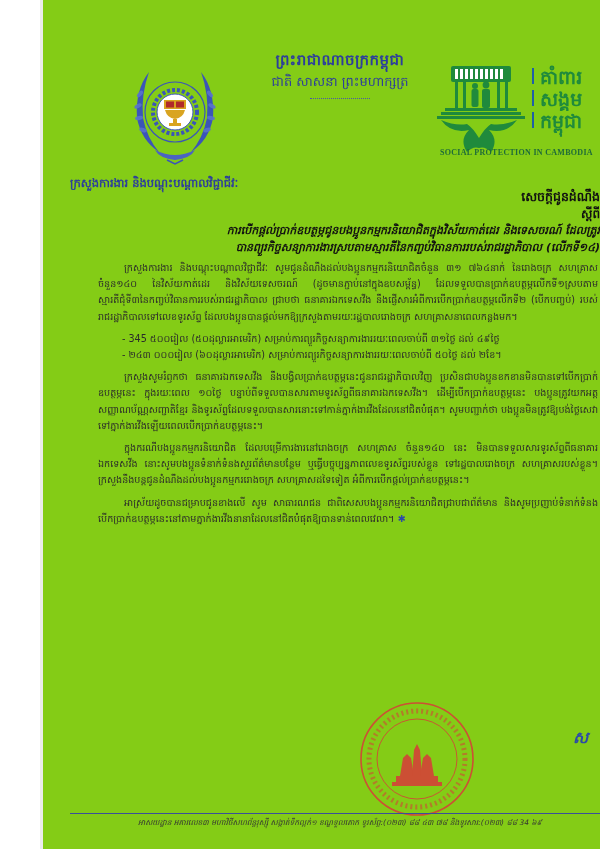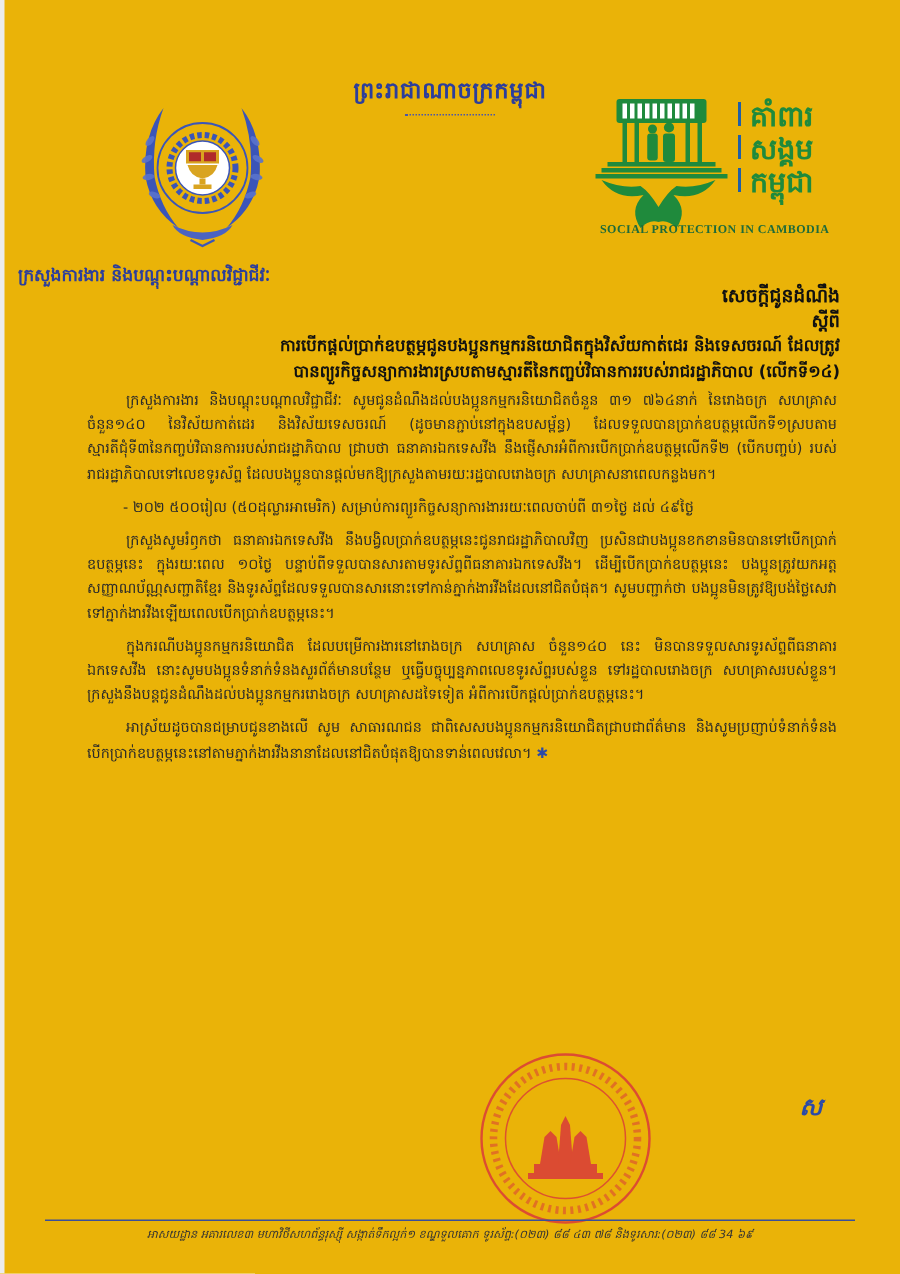--- a/index.html
+++ b/index.html
@@ -3,40 +3,40 @@
 <meta charset="utf-8">
 <style>
   html, body { margin: 0; padding: 0; }
   body {
     width: 600px; height: 849px; overflow: hidden;
     background: #ffffff;
     font-family: "DejaVu Sans", sans-serif;
     color: #2a2a2a;
     position: relative;
   }
-  .page { position: absolute; inset: 0; background: #eab308; }
+  .page { position: absolute; inset: 0; background: #84cc16; margin-left: 40px; }
   .page-edge { position: absolute; left: 0; top: 0; width: 3px; height: 849px; background: #ececec; }
 
   
   .kingdom { position: absolute; left: 200px; top: 50px; width: 200px; text-align: center; color: #2c3e9c; }
   .kingdom .k1 { font-size: 15px; font-weight: bold; letter-spacing: 0.5px; line-height: 20px; }
   .kingdom .k2 { font-size: 13px; line-height: 20px; margin-top: 2px; }
   .kingdom .orn { margin: 6px auto 0; width: 60px; height: 2px; border-top: 1px dotted #4a56a8; }
 
   .ministry-logo { position: absolute; left: 87px; top: 64px; width: 96px; height: 104px; }
   .sp-logo { position: absolute; left: 395px; top: 62px; width: 175px; height: 105px; }
   .sp-caption { position: absolute; left: 400px; top: 148px; width: 170px; font-family: Liberation Serif, serif; font-size: 8px; font-weight: bold; color: #1f6b3a; letter-spacing: 0.3px; }
 
-  .ministry-name { position: absolute; left: 12px; top: 176px; font-size: 11.5px; font-weight: bold; color: #2c3e9c; }
+  .ministry-name { position: absolute; left: 30px; top: 176px; font-size: 11.5px; font-weight: bold; color: #2c3e9c; }
 
   
   .titles { position: absolute; left: 60px; top: 188px; width: 500px; text-align: right; color: #111; font-weight: bold; }
   .titles .t1 { font-size: 12.5px; line-height: 18px; }
   .titles .t2 { font-size: 12px; line-height: 16px; }
-  .titles .t3 { font-size: 11px; line-height: 17px; }
+  .titles .t3 { font-size: 11px; line-height: 17px; font-style: italic; }
 
   
   .body { position: absolute; left: 58px; top: 260px; width: 500px; font-size: 9.6px; line-height: 16.2px; color: #2a2a2a; }
   .body p { margin: 0 0 6px 0; text-indent: 26px; text-align: justify; }
   .body ul { list-style: none; margin: 0 0 6px 0; padding-left: 24px; }
   .body li { line-height: 16.2px; }
 
   
   .dateblock { position: absolute; left: 255px; top: 680px; width: 300px; text-align: center; font-size: 9.6px; font-style: italic; line-height: 16px; color: #2a2a2a; }
   .sig-mark { position: absolute; left: 533px; top: 727px; color: #2c4aa8; font-size: 16px; font-style: italic; font-weight: bold; }
@@ -80,20 +80,21 @@
     <path d="M38 46 h20 q-2 8 -10 9 q-8 -1 -10 -9z" fill="#d9a420"></path>
     <rect x="46" y="55" width="4" height="4" fill="#d9a420"></rect>
     <rect x="42" y="59" width="12" height="3" fill="#d9a420"></rect>
 
     <path d="M28 86 q20 10 40 0 q-4 8 -20 10 q-16 -2 -20 -10z" fill="#4b63c2"></path>
     <path d="M40 96 l8 4 l8 -4" fill="none" stroke="#3b55b8" stroke-width="1.5"></path>
   </svg>
 
   <div class="kingdom">
     <div class="k1">ព្រះរាជាណាចក្រកម្ពុជា</div>
+    <div class="k2">ជាតិ សាសនា ព្រះមហាក្សត្រ</div>
     <div class="orn"></div>
   </div>
 
   <svg class="sp-logo" viewBox="0 0 175 105">
 
     <g fill="#1f8a3c">
       <rect x="16" y="4" width="60" height="16" rx="2"></rect>
       <g fill="#ffffff">
         <rect x="20" y="7" width="3" height="10"></rect>
           <rect x="25" y="7" width="3" height="10"></rect>
@@ -138,21 +139,22 @@
   <div class="titles">
     <div class="t1">សេចក្តីជូនដំណឹង</div>
     <div class="t2">ស្តីពី</div>
     <div class="t3">ការបើកផ្តល់ប្រាក់ឧបត្ថម្ភជូនបងប្អូនកម្មករនិយោជិតក្នុងវិស័យកាត់ដេរ និងទេសចរណ៍ ដែលត្រូវ</div>
     <div class="t3">បានព្យួរកិច្ចសន្យាការងារស្របតាមស្មារតីនៃកញ្ចប់វិធានការរបស់រាជរដ្ឋាភិបាល (លើកទី១៤)</div>
   </div>
 
   <div class="body">
     <p>ក្រសួងការងារ និងបណ្តុះបណ្តាលវិជ្ជាជីវៈ សូមជូនដំណឹងដល់បងប្អូនកម្មករនិយោជិតចំនួន ៣១ ៧៦៤នាក់ នៃរោងចក្រ សហគ្រាស ចំនួន១៤០ នៃវិស័យកាត់ដេរ និងវិស័យទេសចរណ៍ (ដូចមានភ្ជាប់នៅក្នុងឧបសម្ព័ន្ធ) ដែលទទួលបានប្រាក់ឧបត្ថម្ភលើកទី១ស្របតាមស្មារតីជុំទី៣នៃកញ្ចប់វិធានការរបស់រាជរដ្ឋាភិបាល ជ្រាបថា ធនាគារឯកទេសវីង នឹងផ្ញើសារអំពីការបើកប្រាក់ឧបត្ថម្ភលើកទី២ (បើកបញ្ចប់) របស់រាជរដ្ឋាភិបាលទៅលេខទូរស័ព្ទ ដែលបងប្អូនបានផ្តល់មកឱ្យក្រសួងតាមរយៈរដ្ឋបាលរោងចក្រ សហគ្រាសនាពេលកន្លងមក។</p>
     <ul>
-      <li>- ២០២ ៥០០រៀល (៥០ដុល្លារអាមេរិក) សម្រាប់ការព្យួរកិច្ចសន្យាការងាររយៈពេលចាប់ពី ៣១ថ្ងៃ ដល់ ៤៩ថ្ងៃ</li>
+      <li>- 345 ៥០០រៀល (៥០ដុល្លារអាមេរិក) សម្រាប់ការព្យួរកិច្ចសន្យាការងាររយៈពេលចាប់ពី ៣១ថ្ងៃ ដល់ ៤៩ថ្ងៃ</li>
+      <li>- ២៤៣ ០០០រៀល (៦០ដុល្លារអាមេរិក) សម្រាប់ការព្យួរកិច្ចសន្យាការងាររយៈពេលចាប់ពី ៥០ថ្ងៃ ដល់ ២ខែ។</li>
     </ul>
     <p>ក្រសួងសូមរំឭកថា ធនាគារឯកទេសវីង នឹងបង្វិលប្រាក់ឧបត្ថម្ភនេះជូនរាជរដ្ឋាភិបាលវិញ ប្រសិនជាបងប្អូនខកខានមិនបានទៅបើកប្រាក់ឧបត្ថម្ភនេះ ក្នុងរយៈពេល ១០ថ្ងៃ បន្ទាប់ពីទទួលបានសារតាមទូរស័ព្ទពីធនាគារឯកទេសវីង។ ដើម្បីបើកប្រាក់ឧបត្ថម្ភនេះ បងប្អូនត្រូវយកអត្តសញ្ញាណប័ណ្ណសញ្ជាតិខ្មែរ និងទូរស័ព្ទដែលទទួលបានសារនោះទៅកាន់ភ្នាក់ងារវីងដែលនៅជិតបំផុត។ សូមបញ្ជាក់ថា បងប្អូនមិនត្រូវឱ្យបង់ថ្លៃសេវាទៅភ្នាក់ងារវីងឡើយពេលបើកប្រាក់ឧបត្ថម្ភនេះ។</p>
     <p>ក្នុងករណីបងប្អូនកម្មករនិយោជិត ដែលបម្រើការងារនៅរោងចក្រ សហគ្រាស ចំនួន១៤០ នេះ មិនបានទទួលសារទូរស័ព្ទពីធនាគារឯកទេសវីង នោះសូមបងប្អូនទំនាក់ទំនងសួរព័ត៌មានបន្ថែម ឬធ្វើបច្ចុប្បន្នភាពលេខទូរស័ព្ទរបស់ខ្លួន ទៅរដ្ឋបាលរោងចក្រ សហគ្រាសរបស់ខ្លួន។ ក្រសួងនឹងបន្តជូនដំណឹងដល់បងប្អូនកម្មកររោងចក្រ សហគ្រាសដទៃទៀត អំពីការបើកផ្តល់ប្រាក់ឧបត្ថម្ភនេះ។</p>
     <p><span>អាស្រ័យដូចបានជម្រាបជូនខាងលើ សូម សាធារណជន ជាពិសេសបងប្អូនកម្មករនិយោជិតជ្រាបជាព័ត៌មាន និងសូមប្រញាប់ទំនាក់ទំនងបើកប្រាក់ឧបត្ថម្ភនេះនៅតាមភ្នាក់ងារវីងនានាដែលនៅជិតបំផុតឱ្យបានទាន់ពេលវេលា។</span> <span class="star">✱</span></p>
   </div>
 
   <svg class="seal" viewBox="0 0 118 118">
     <circle cx="59" cy="59" r="56" fill="none" stroke="#d93a3a" stroke-width="1.6" opacity="0.85"></circle>
     <circle cx="59" cy="59" r="40" fill="none" stroke="#d93a3a" stroke-width="1" opacity="0.8"></circle>
     <circle cx="59" cy="59" r="48" fill="none" stroke="#d93a3a" stroke-width="5" stroke-dasharray="2 3" opacity="0.55"></circle>

